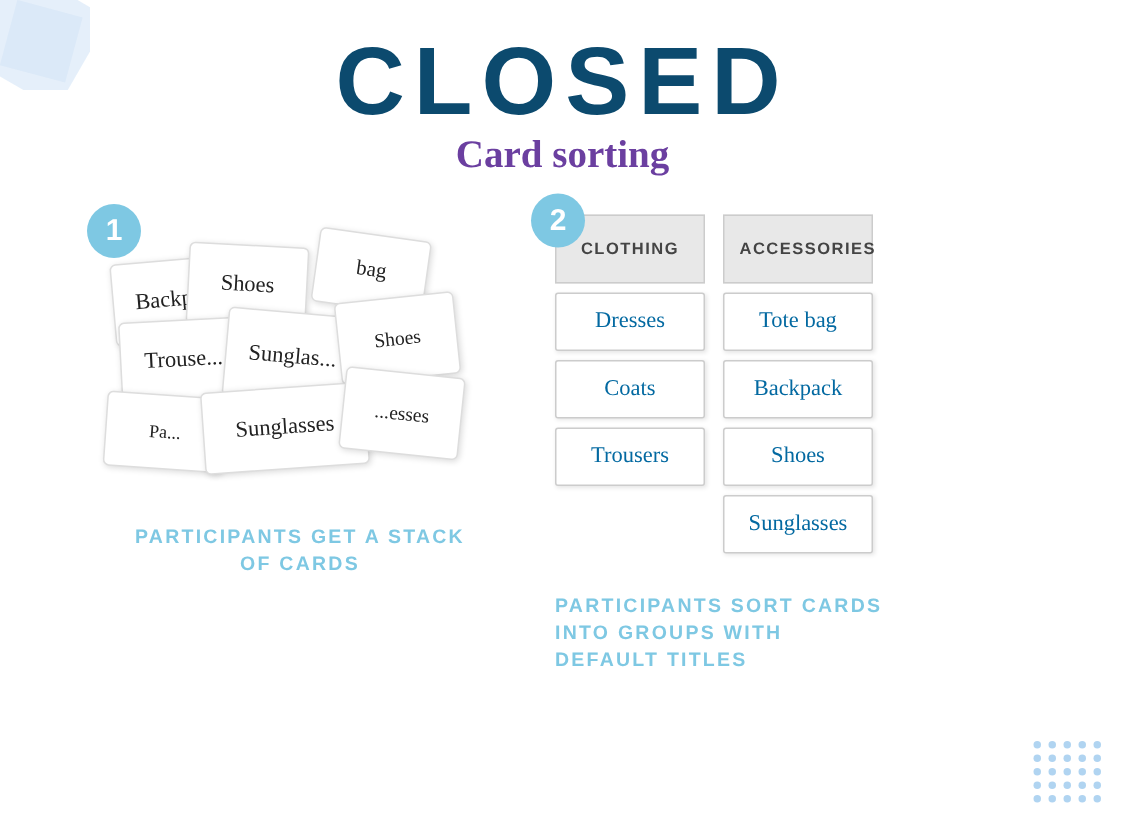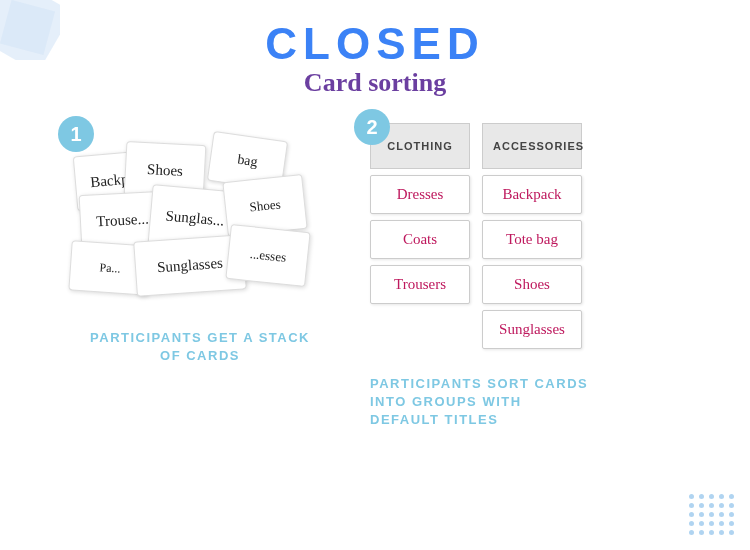--- a/index.html
+++ b/index.html
@@ -50,23 +50,23 @@
       border-radius: 50%;
       background: #b0d4f1;
     }
 
     
     .header {
       text-align: center;
       padding-top: 22px;
     }
     .title-closed {
-      font-size: 44px;
-      font-weight: 900;
-      color: #3b82f6;
+      font-size: 64px;
+      font-weight: 900;
+      color: #0c4a6e;
       letter-spacing: 6px;
       text-transform: uppercase;
       line-height: 1;
     }
     .subtitle {
       font-size: 26px;
       color: #6b3fa0;
       font-weight: 700;
       margin-top: 2px;
       font-family: Georgia, serif;
@@ -207,21 +207,21 @@
 
     .cat-card {
       background: #fff;
       border: 1px solid #ccc;
       border-radius: 2px;
       width: 100px;
       padding: 10px 6px;
       text-align: center;
       font-family: 'Segoe Script', 'Comic Sans MS', cursive;
       font-size: 15px;
-      color: #be185d;
+      color: #0369a1;
       box-shadow: 1px 1px 3px rgba(0,0,0,0.1);
     }
 
     .step2-label {
       margin-top: 26px;
       text-align: left;
       font-size: 13px;
       font-weight: 900;
       color: #7ec8e3;
       letter-spacing: 1.5px;
@@ -268,22 +268,22 @@
 
       <div class="category-col">
         <div class="cat-header">CLOTHING</div>
         <div class="cat-card">Dresses</div>
         <div class="cat-card">Coats</div>
         <div class="cat-card">Trousers</div>
       </div>
 
       <div class="category-col">
         <div class="cat-header">ACCESSORIES</div>
+        <div class="cat-card">Tote bag</div>
         <div class="cat-card">Backpack</div>
-        <div class="cat-card">Tote bag</div>
         <div class="cat-card">Shoes</div>
         <div class="cat-card">Sunglasses</div>
       </div>
     </div>
 
     <div class="step2-label">
       PARTICIPANTS SORT CARDS<br>INTO GROUPS WITH<br>DEFAULT TITLES
     </div>
   </div>
 

